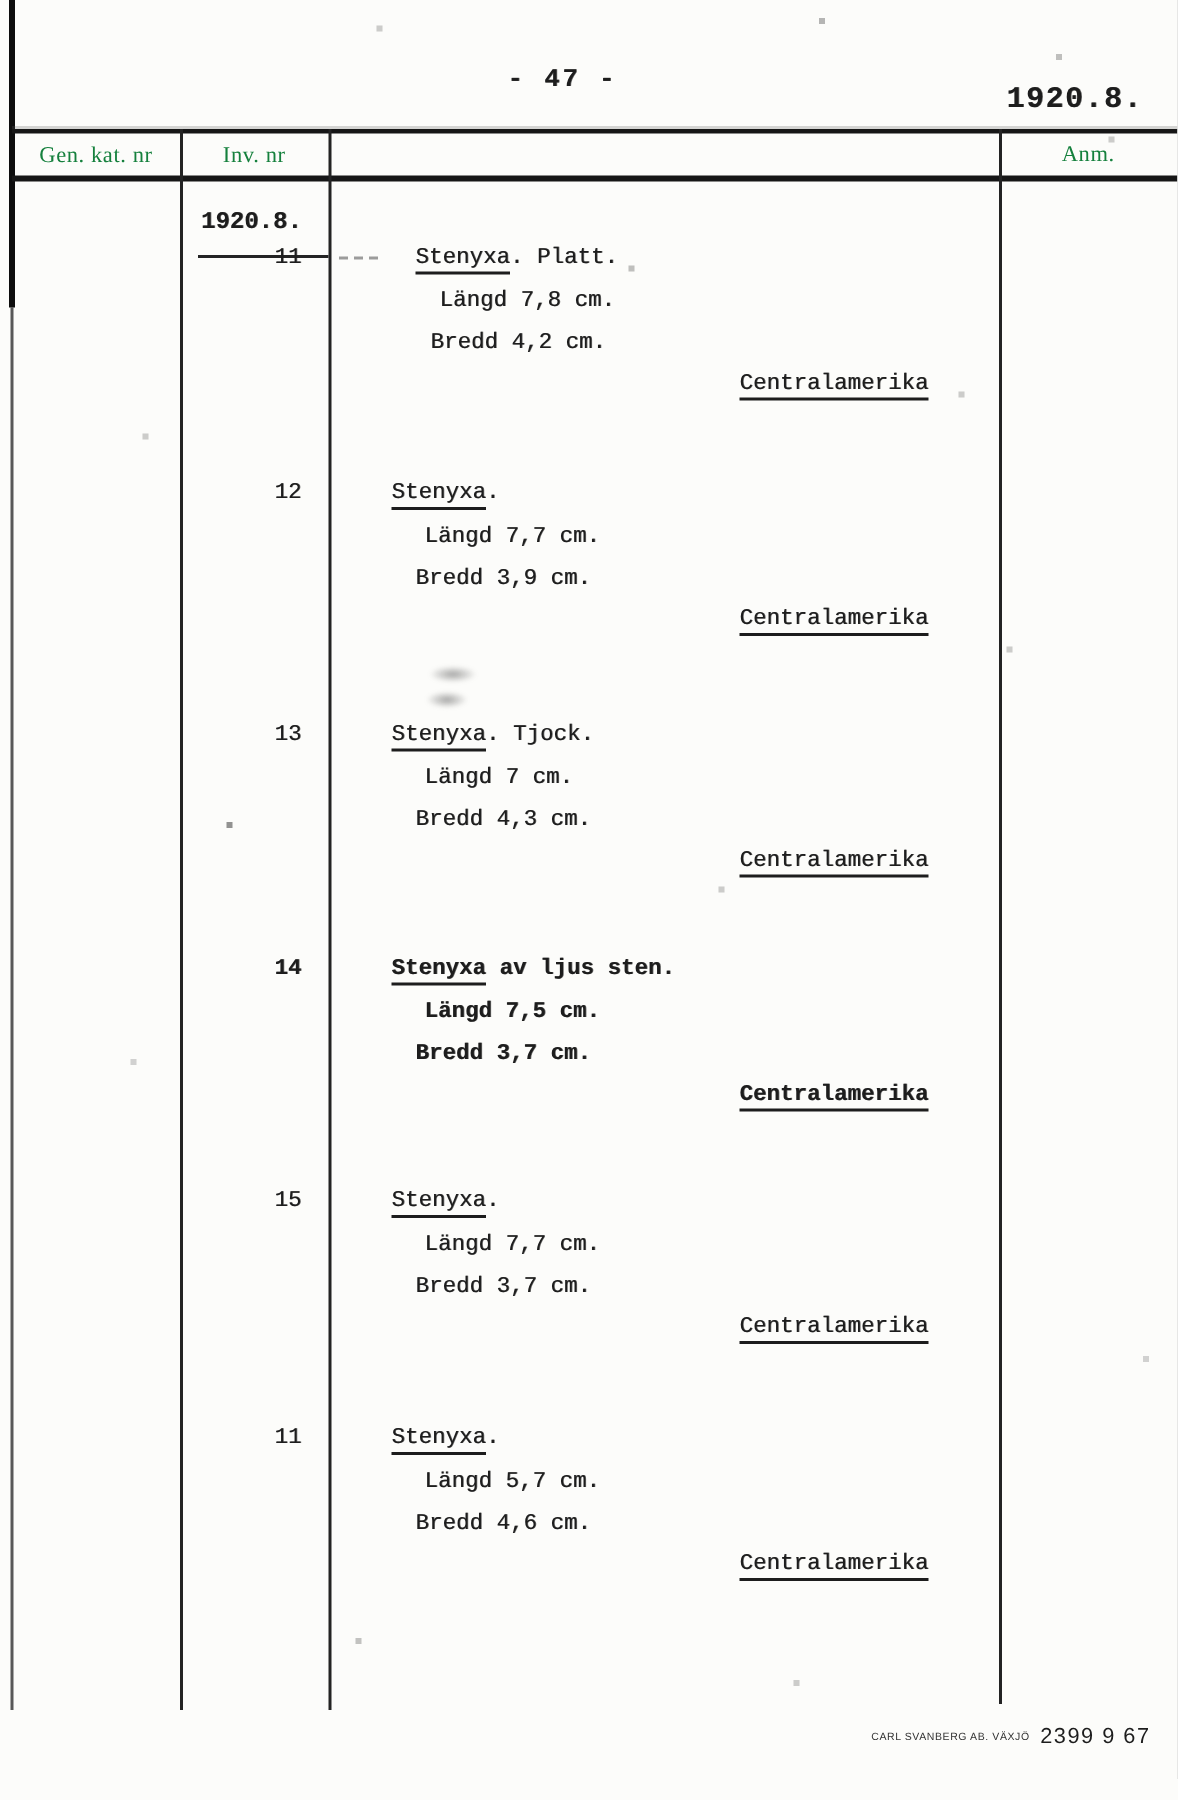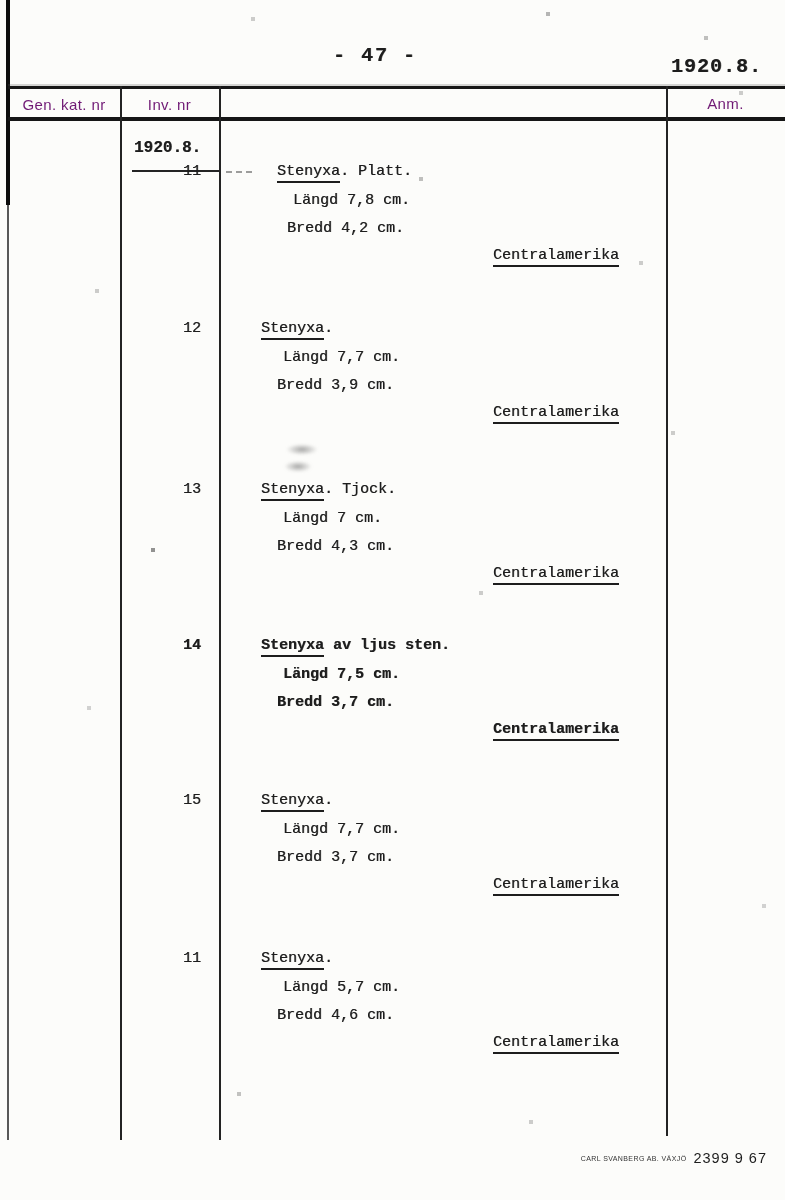--- a/index.html
+++ b/index.html
@@ -9,36 +9,36 @@
     font-family:"Liberation Mono",monospace;color:#1d1d1d;
   }
   
   .tw{
     position:absolute;font-family:"Liberation Mono",monospace;
     font-size:15px;line-height:1.15;color:#1d1d1d;white-space:pre;
     text-shadow:.5px 0 0 rgba(29,29,29,.65);
   }
   .u{border-bottom:2px solid #1d1d1d;padding-bottom:1px;}
   
-  .print{position:absolute;font-family:Liberation Sans, sans-serif;color:#701a75;}
+  .print{position:absolute;font-family:Liberation Serif, serif;color:#15803d;}
   .col-head{font-size:15px;text-align:center;letter-spacing:.4px;}
   
   .hrule{position:absolute;background:#161616;}
   .vrule{position:absolute;background:#232323;width:2px;}
   
   .entry{position:absolute;left:0;top:0;width:785px;height:110px;margin-left:30px;}
   .entry .inv{left:153px;top:0;}
   .entry .heading{left:231px;top:0;}
   .entry .len{left:253px;top:29px;}
   .entry .wid{left:247px;top:57px;}
   .entry .prov{left:463px;top:84px;}
   .entry.e0 .heading{left:247px;}
   .entry.e0 .len{left:263px;}
   .entry.e0 .wid{left:257px;}
-  .pgnum{left:320px;top:44px;width:110px;text-align:center;font-size:20px;font-weight:700;letter-spacing:2px;}
+  .pgnum{left:320px;top:44px;width:110px;text-align:center;font-size:17px;font-weight:700;letter-spacing:2px;}
   .yearref{left:671px;top:55px;font-size:20px;font-weight:600;letter-spacing:1px;}
   .grouplabel{left:134px;top:139px;font-size:16px;font-weight:600;}
   .strike{position:absolute;left:132px;top:170px;width:87px;height:2px;background:#242424;}
   .strike-dots{position:absolute;left:226px;top:171px;width:26px;height:0;border-top:2px dashed rgba(40,40,40,.45);}
   .footer{position:absolute;left:595px;top:1150px;width:172px;display:flex;align-items:center;justify-content:flex-end;gap:7px;}
   .footer-co{font-family:"Liberation Sans",sans-serif;font-size:7px;letter-spacing:.4px;color:#333;white-space:nowrap;}
   .footer-code{font-family:"Liberation Sans",sans-serif;font-size:14.5px;font-weight:400;letter-spacing:1px;color:#1d1d1d;white-space:nowrap;}
   .smudge{position:absolute;background:radial-gradient(ellipse at center,rgba(90,90,90,.55),rgba(120,120,120,0) 70%);filter:blur(1.5px);border-radius:50%;}
   .specks{position:absolute;left:0;top:0;width:2px;height:2px;background:transparent;
     box-shadow:

